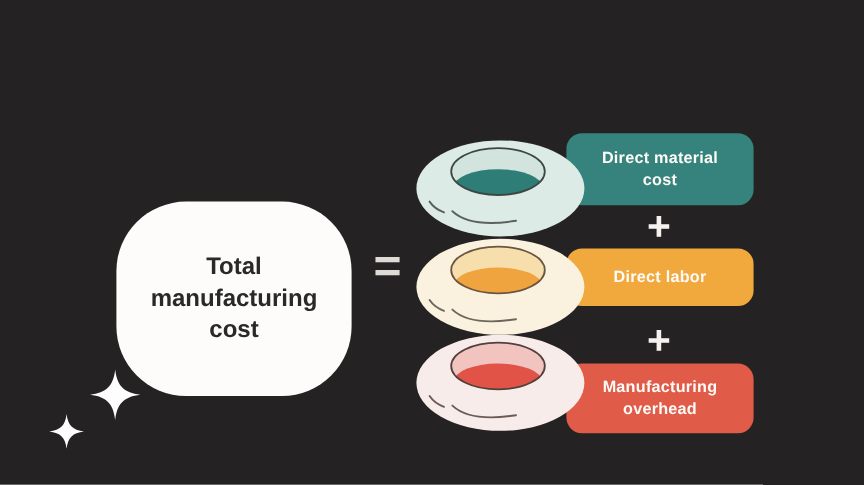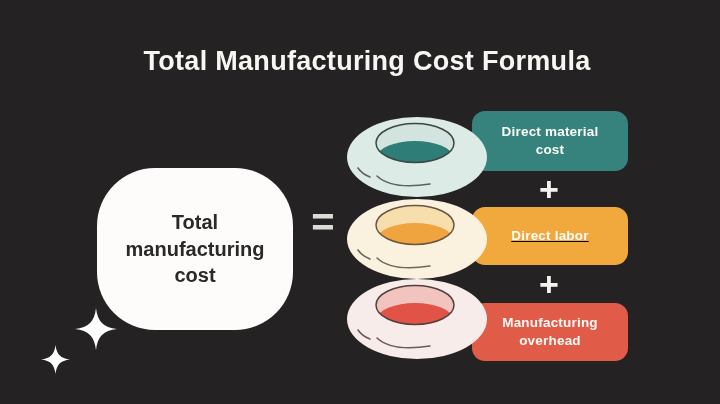--- a/index.html
+++ b/index.html
@@ -72,21 +72,21 @@
     position: absolute;
     left: 472px;
     width: 156px;
     border-radius: 13px;
     z-index: 2;
     display: flex;
     align-items: center;
     justify-content: center;
   }
   .box-1 { top: 111px; height: 60px; }
-  .box-2 { top: 207px; height: 58px; text-decoration: underline; }
+  .box-2 { top: 207px; height: 48px; }
   .box-3 { top: 303px; height: 58px; }
   .component-label {
     font-size: 13.5px;
     font-weight: bold;
     letter-spacing: 0.2px;
     line-height: 1.3;
     color: #fdfbf7;
     text-align: center;
     white-space: pre-line;
   }
@@ -107,21 +107,20 @@
   .plus-2 { top: 267px; }
   .sparkle { position: absolute; z-index: 1; }
   .sparkle-large { left: 75px; top: 308px; width: 42px; height: 42px; }
   .sparkle-small { left: 41px; top: 345px; width: 29px; height: 29px; }
 </style>
 </head>
 <body>
 
 <div class="stage" style="background-color: rgb(36, 34, 34);">
 
-  <div class="title">Total Manufacturing Cost Formula</div>
 
   <div class="result-bubble" style="background-color: rgb(253, 252, 251);">
     <div class="result-label">Total
 manufacturing
 cost</div>
   </div>
 
   <div class="equals-sign">=</div>
 
   <svg class="donut donut-1" viewBox="0 0 146 92">

